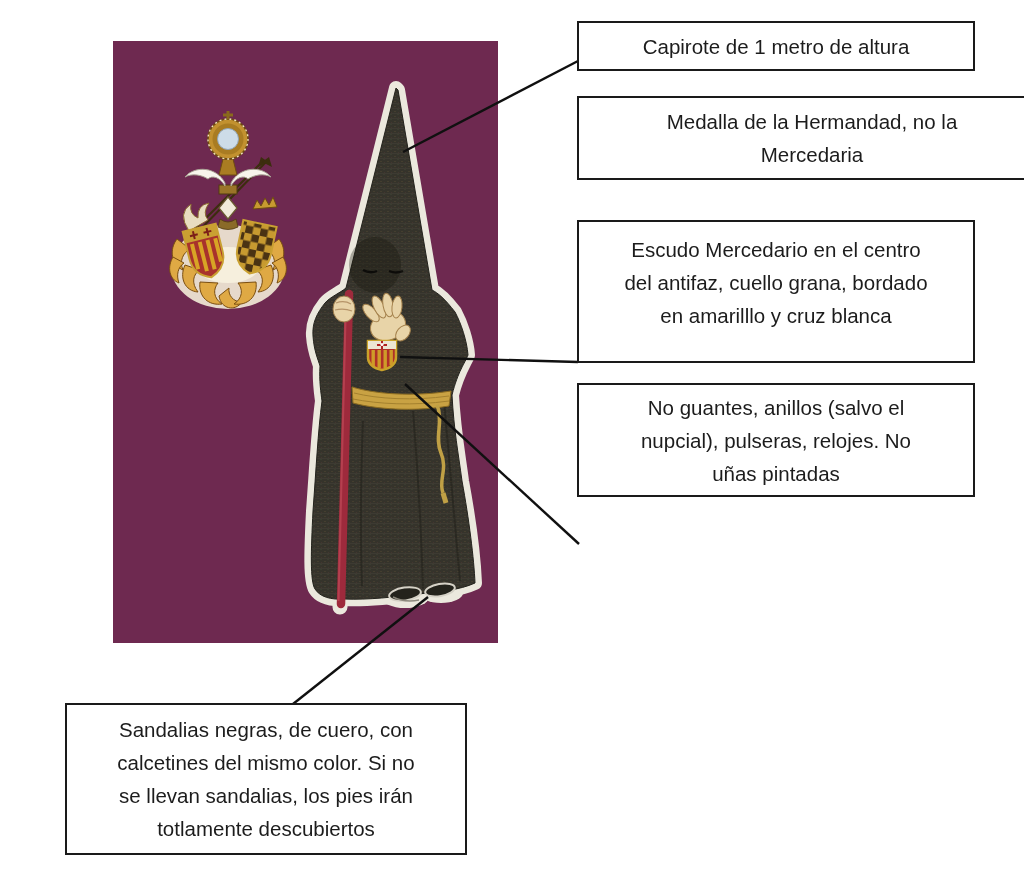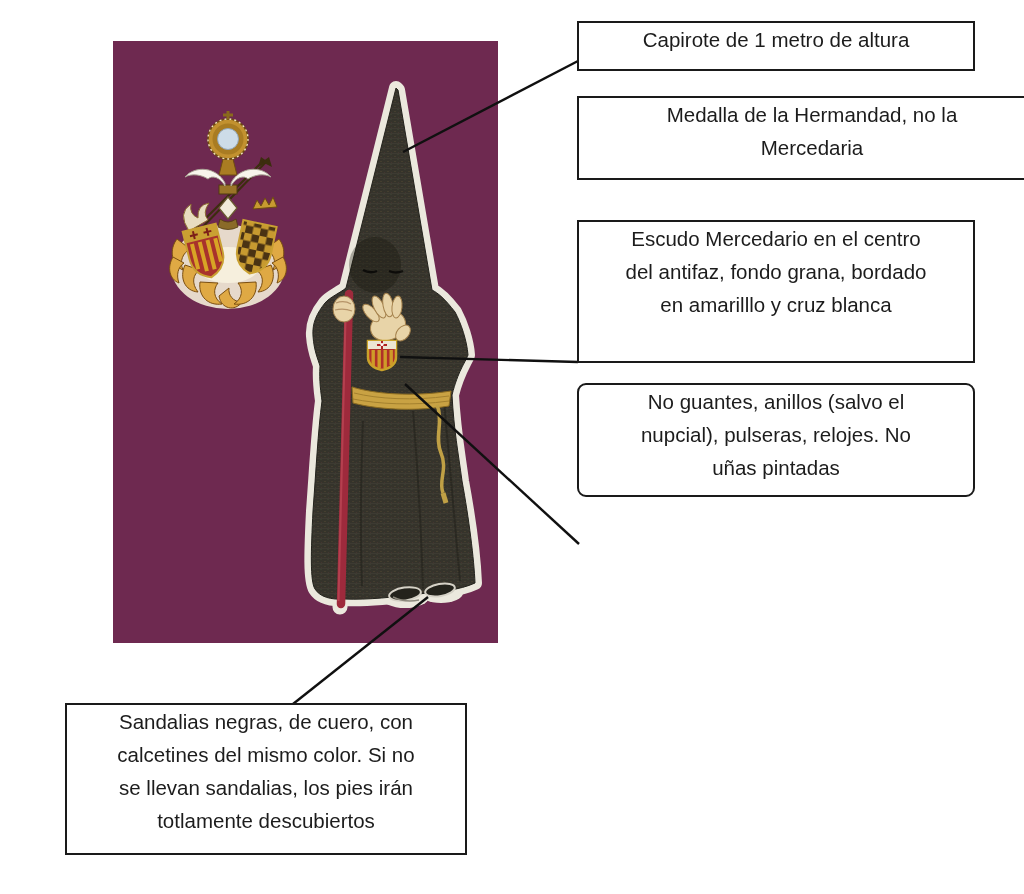--- a/index.html
+++ b/index.html
@@ -18,31 +18,31 @@
   .poster svg{display:block;width:100%;height:100%;}
   .connectors{
     position:absolute;left:0;top:0;width:1024px;height:894px;
     z-index:2;pointer-events:none;
   }
   .callout{
     position:absolute;
     box-sizing:border-box;
     background:#ffffff;
     border:2px solid #1a1a1a;
-    display:flex;align-items:flex-start;justify-content:center;
+    display:flex;align-items:center;justify-content:center;
     text-align:center;
     font-size:20.5px;line-height:33px;color:#1c1c1c;
     white-space:pre-line;
     padding:0 8px;
     z-index:3;
   }
   #callout-capirote {left:577px;top:21px;width:398px;height:50px;}
   #callout-medalla  {left:577px;top:96px;width:470px;height:84px;}
   #callout-escudo   {left:577px;top:220px;width:398px;height:143px;padding-bottom:18px;}
-  #callout-guantes  {left:577px;top:383px;width:398px;height:114px;border-radius:9px;}
+  #callout-guantes  {left:577px;top:383px;width:398px;height:114px;}
   #callout-cinturon {left:578px;top:543px;width:397px;height:194px;}
   #callout-sandalias{left:65px;top:703px;width:402px;height:152px;}
 </style>
 </head>
 <body>
 
 <div class="page">
 
   <div class="poster">
     <svg viewBox="0 0 385 602" xmlns="http://www.w3.org/2000/svg">
@@ -226,21 +226,21 @@
 
   <div class="callout" id="callout-capirote">
     <span>Capirote de 1 metro de altura</span>
   </div>
   <div class="callout" id="callout-medalla">
     <span>Medalla de la Hermandad, no la
 Mercedaria</span>
   </div>
   <div class="callout" id="callout-escudo">
     <span>Escudo Mercedario en el centro
-del antifaz, fondo grana, bordado
+del antifaz, cuello grana, bordado
 en amarilllo y cruz blanca</span>
   </div>
   <div class="callout" id="callout-guantes">
     <span>No guantes, anillos (salvo el
 nupcial), pulseras, relojes. No
 uñas pintadas</span>
   </div>
   <div class="callout" id="callout-sandalias">
     <span>Sandalias negras, de cuero, con
 calcetines del mismo color. Si no

